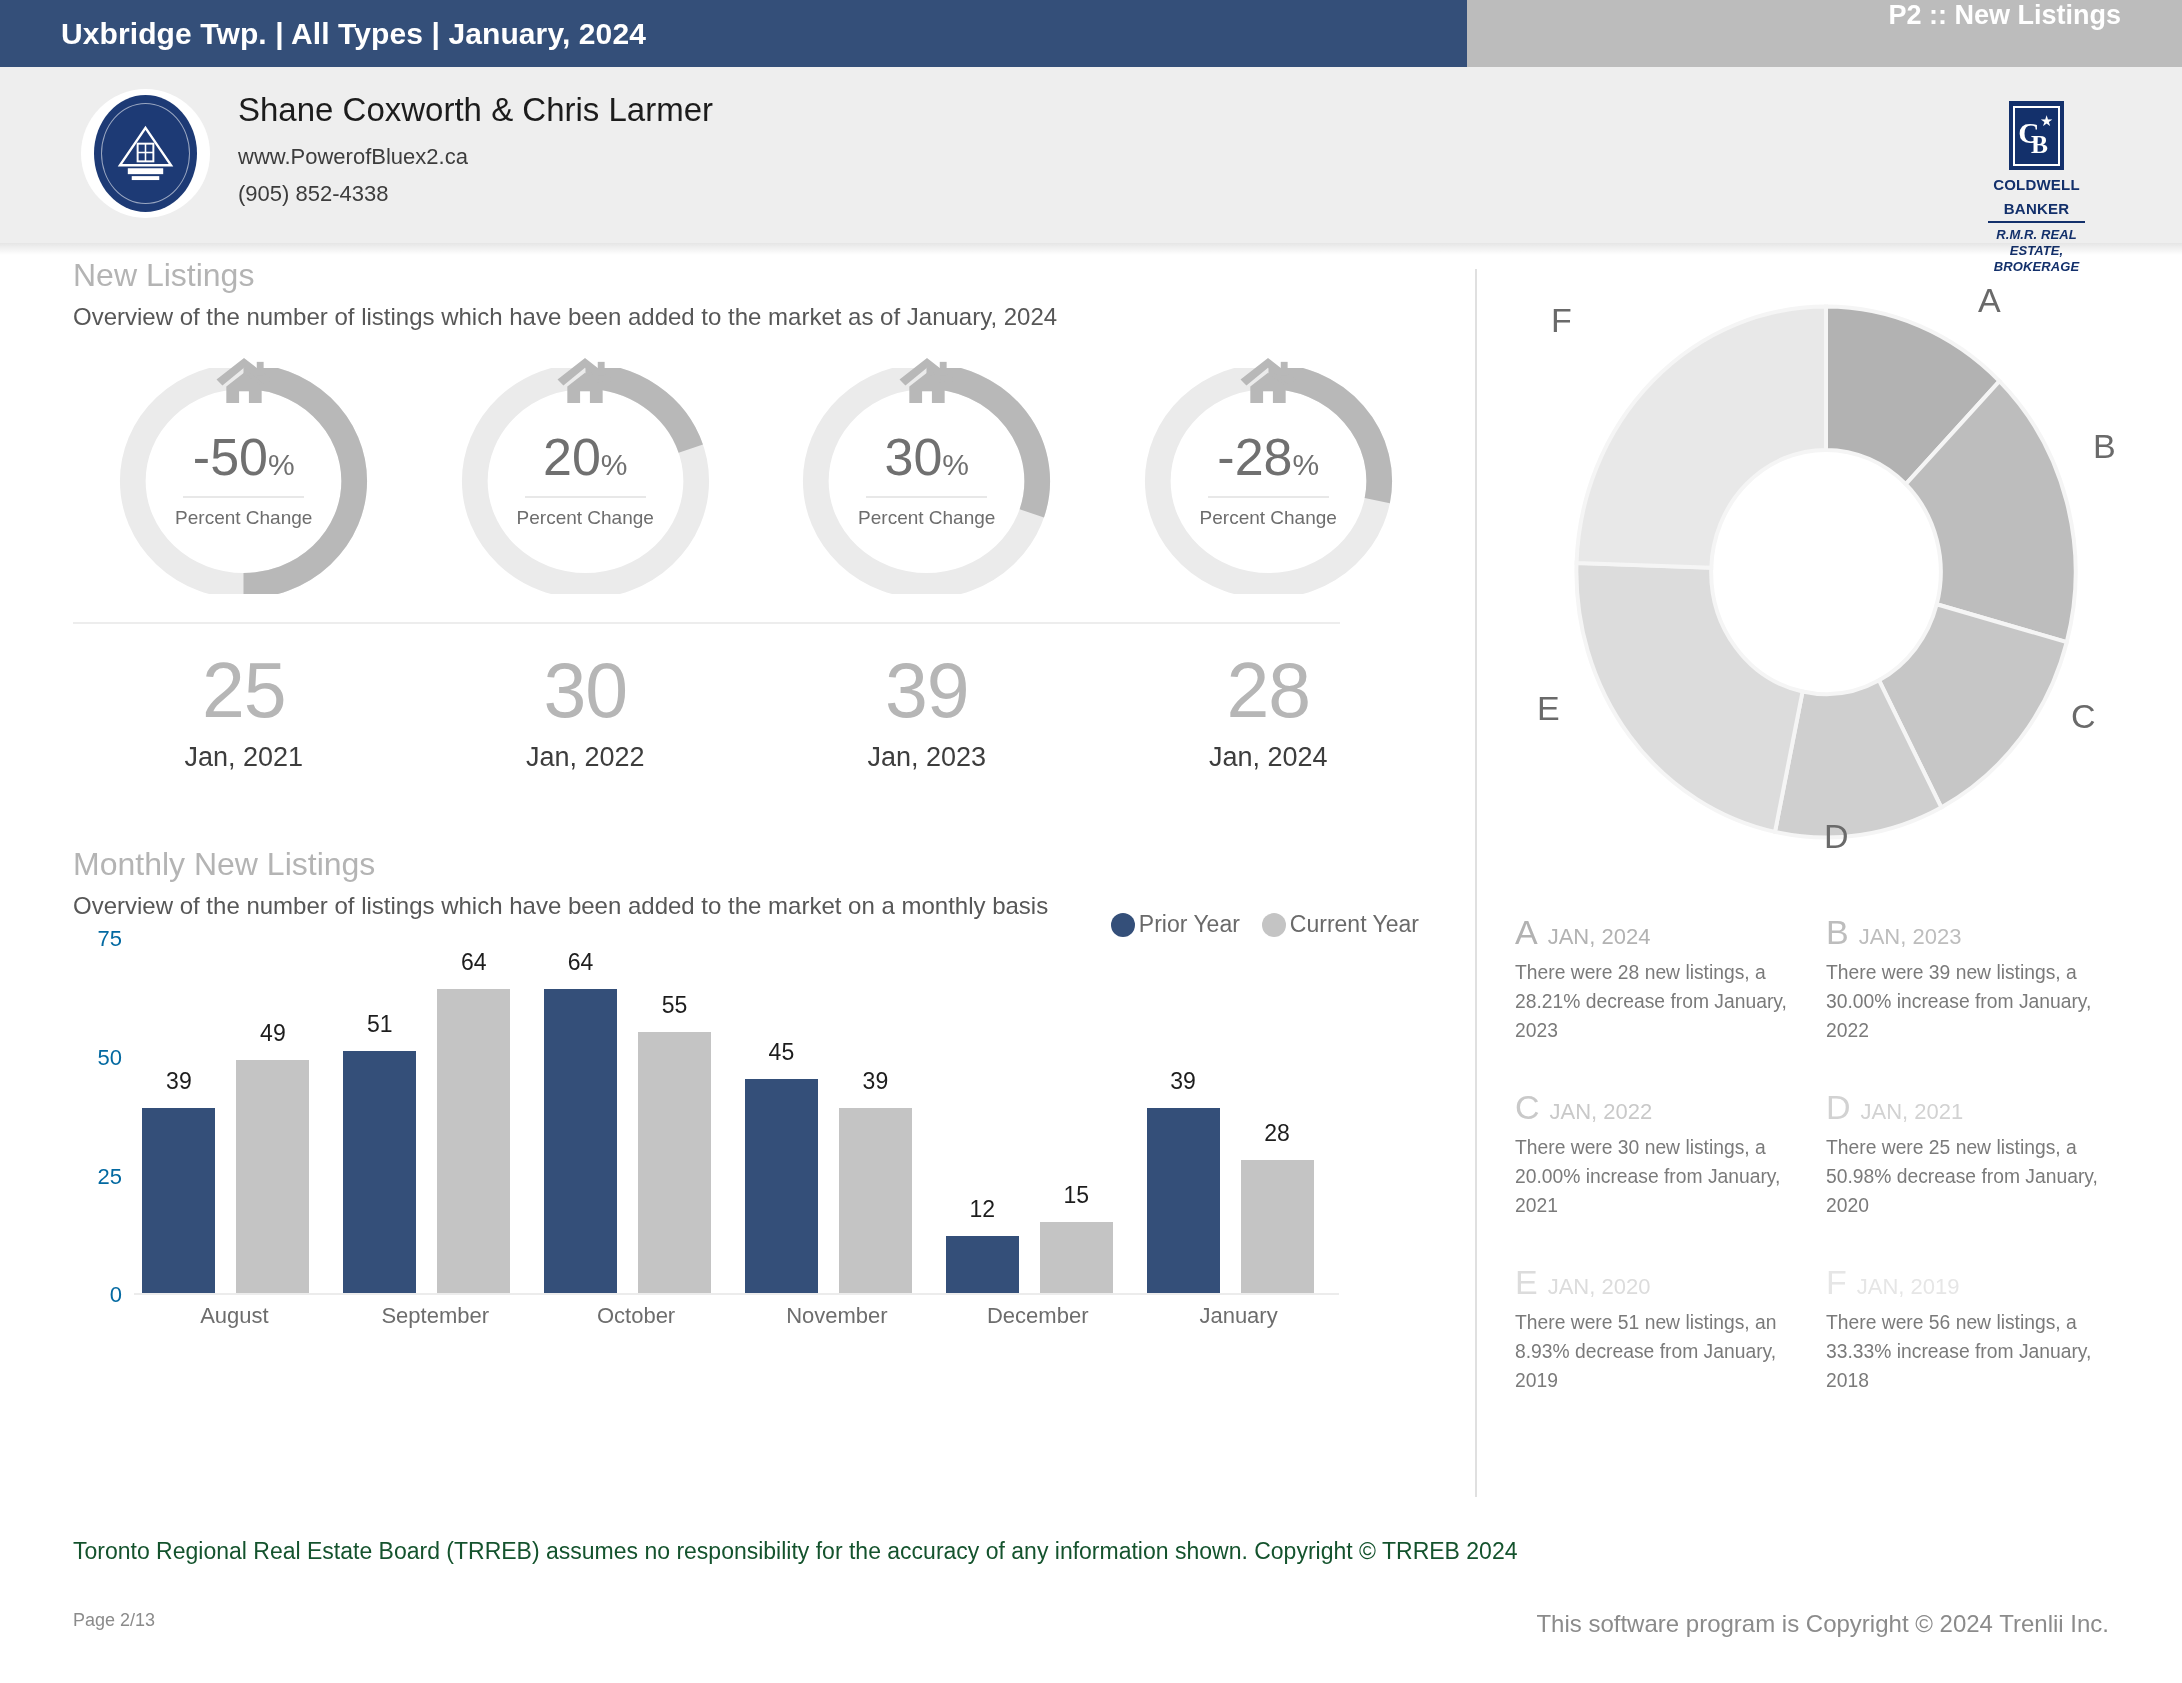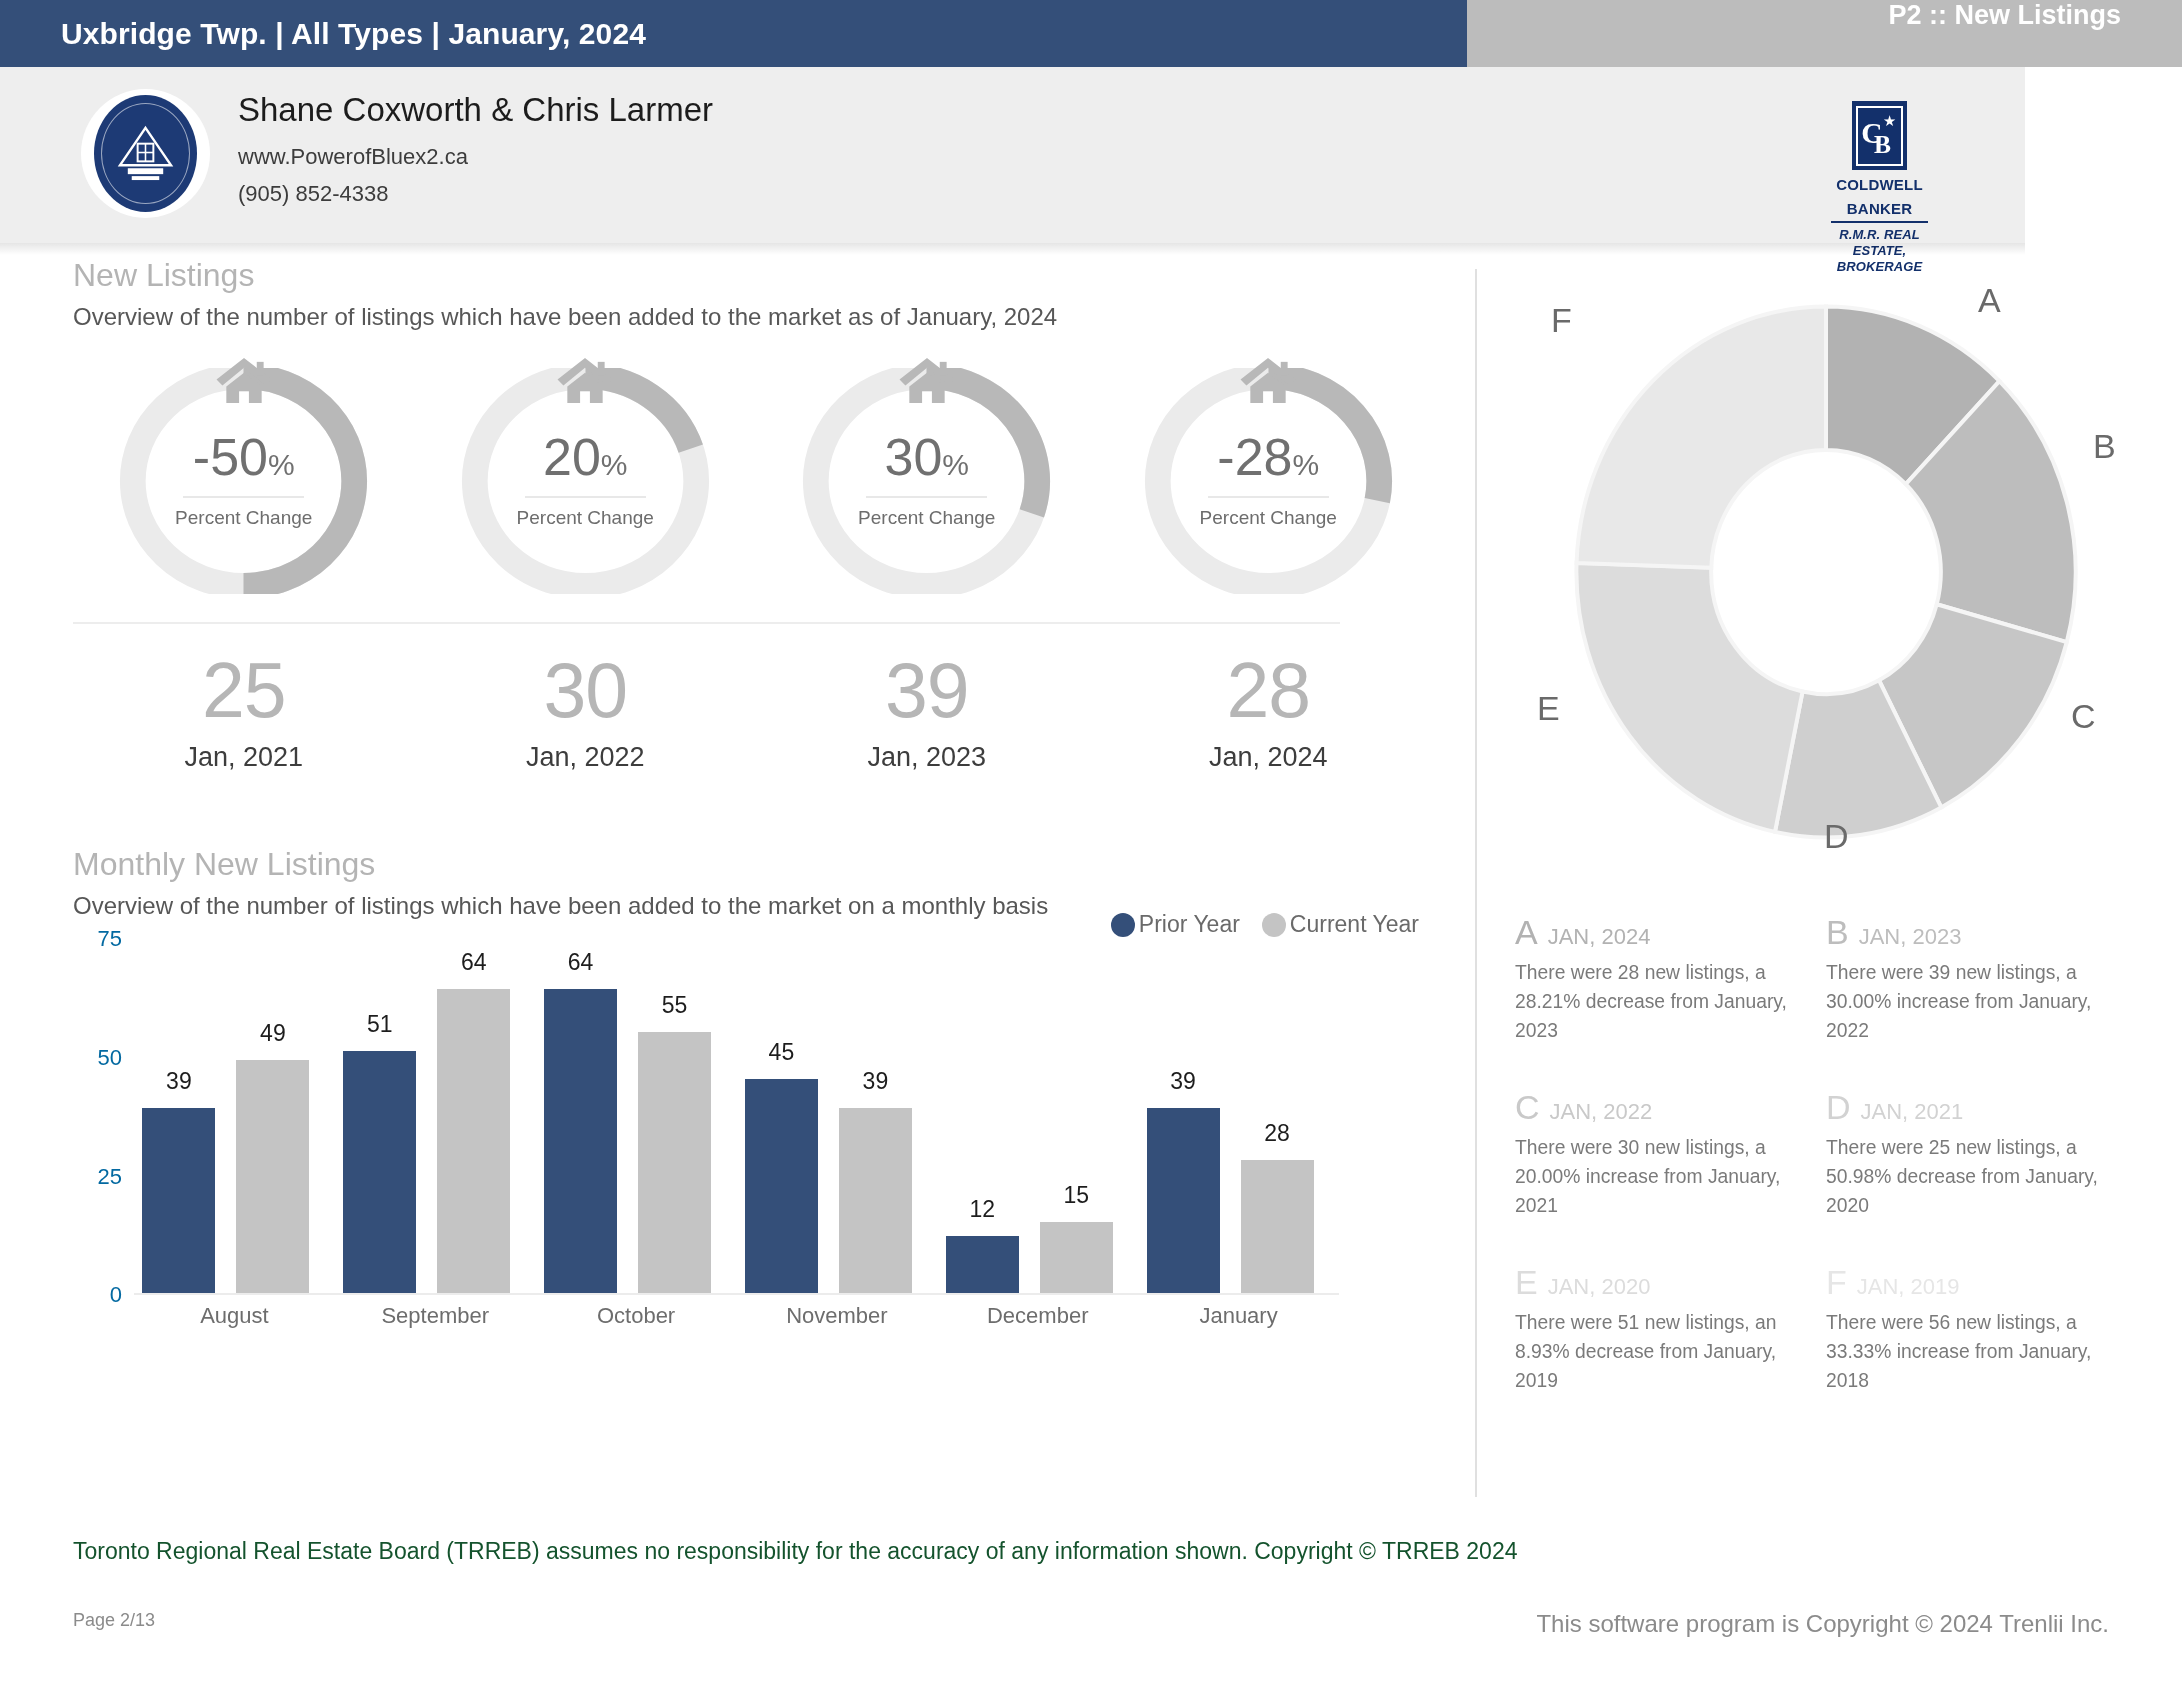--- a/index.html
+++ b/index.html
@@ -25,21 +25,21 @@
     flex: 1; height: 67px; background: #bcbcbc;
     display: flex; align-items: flex-start; justify-content: flex-end;
   }
   .topbar-right-title {
     color: #ffffff; font-size: 27px; font-weight: bold;
     padding-right: 61px; white-space: nowrap;
   }
 
   
   .agentbar {
-    position: absolute; left: 0; top: 67px; width: 2025px; height: 176px;
+    position: absolute; left: 0; top: 67px; width: 2182px; height: 176px;
     background: #eeeeee;
   }
   .agentbar::after {
     content: ""; position: absolute; left: 0; bottom: -12px; width: 100%; height: 12px;
     background: linear-gradient(to bottom, rgba(0,0,0,.10), rgba(0,0,0,0));
   }
   .agent-logo {
     position: absolute; left: 81px; top: 22px; width: 129px; height: 129px;
     border-radius: 50%; background: #ffffff;
     display: flex; align-items: center; justify-content: center;

